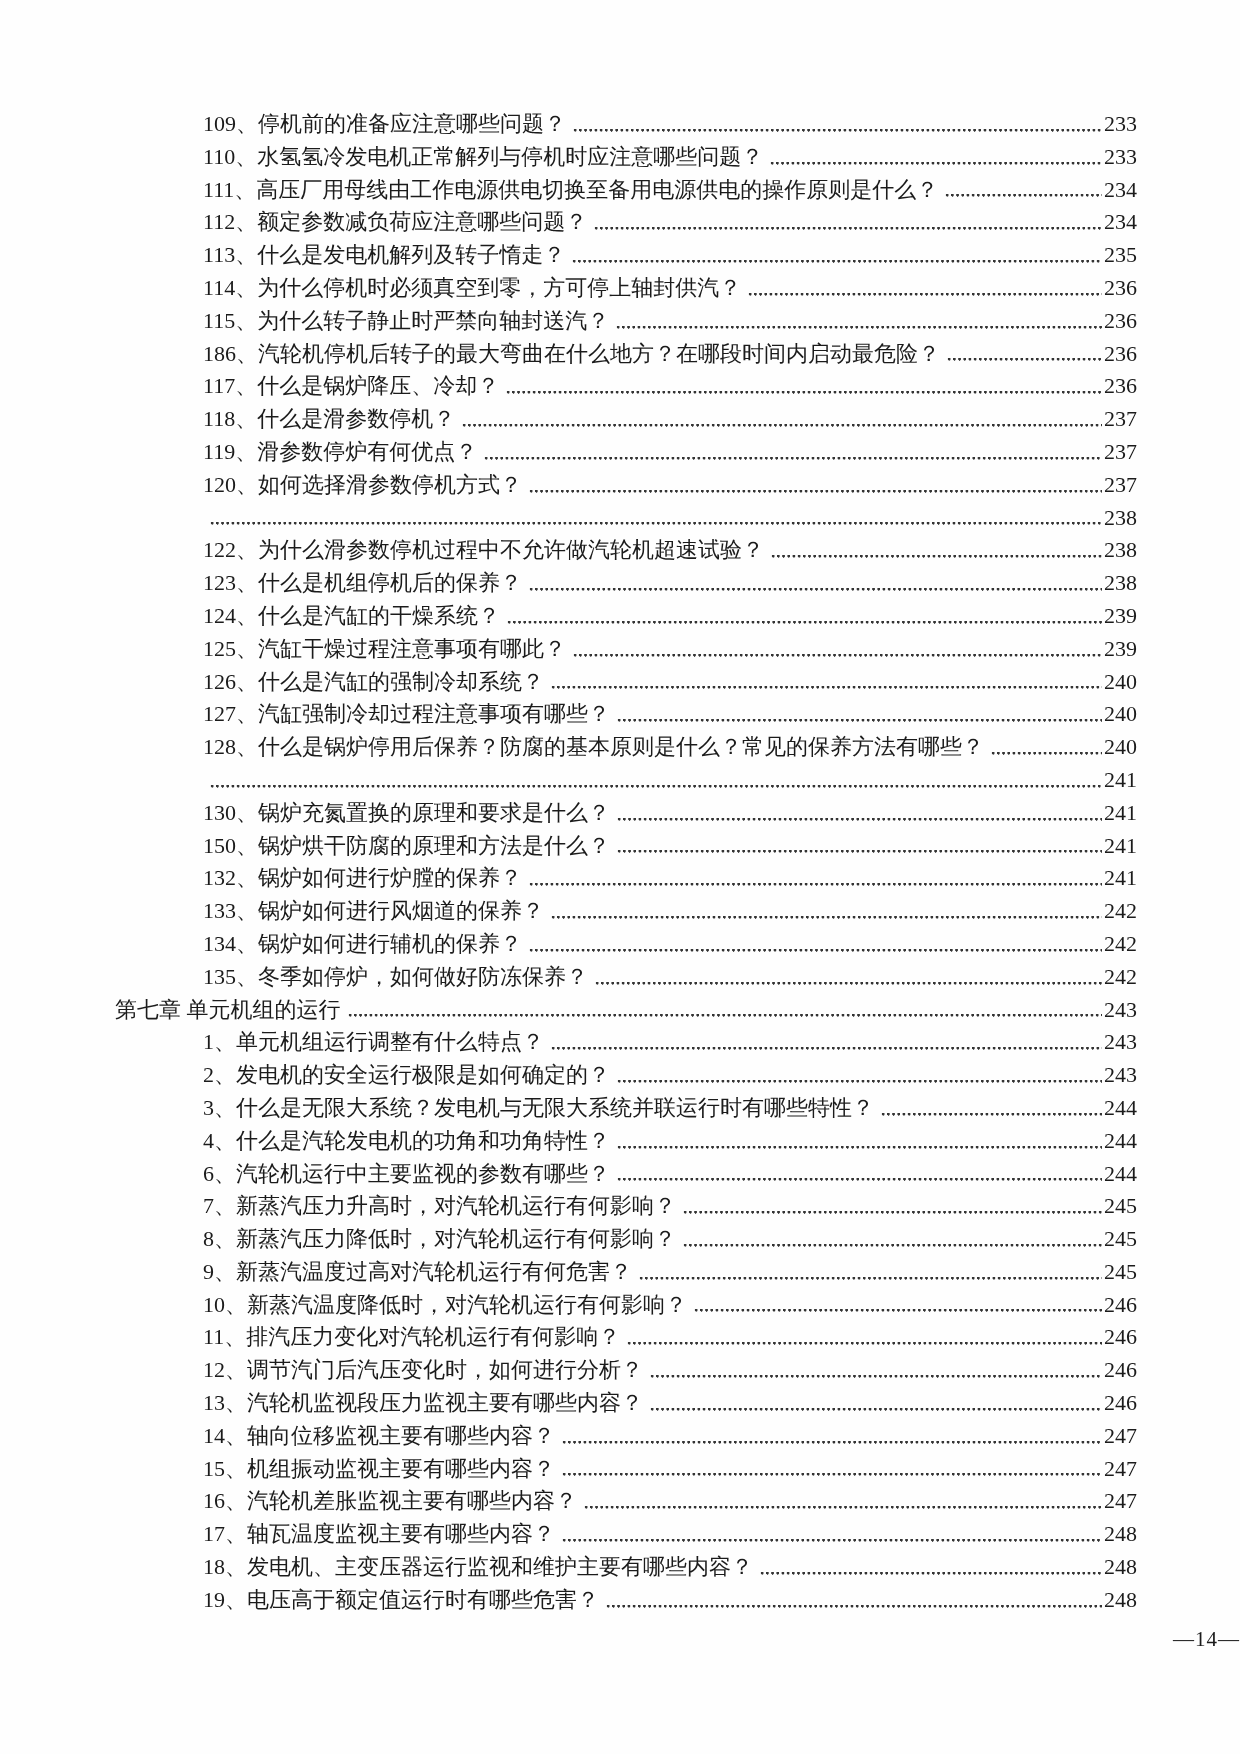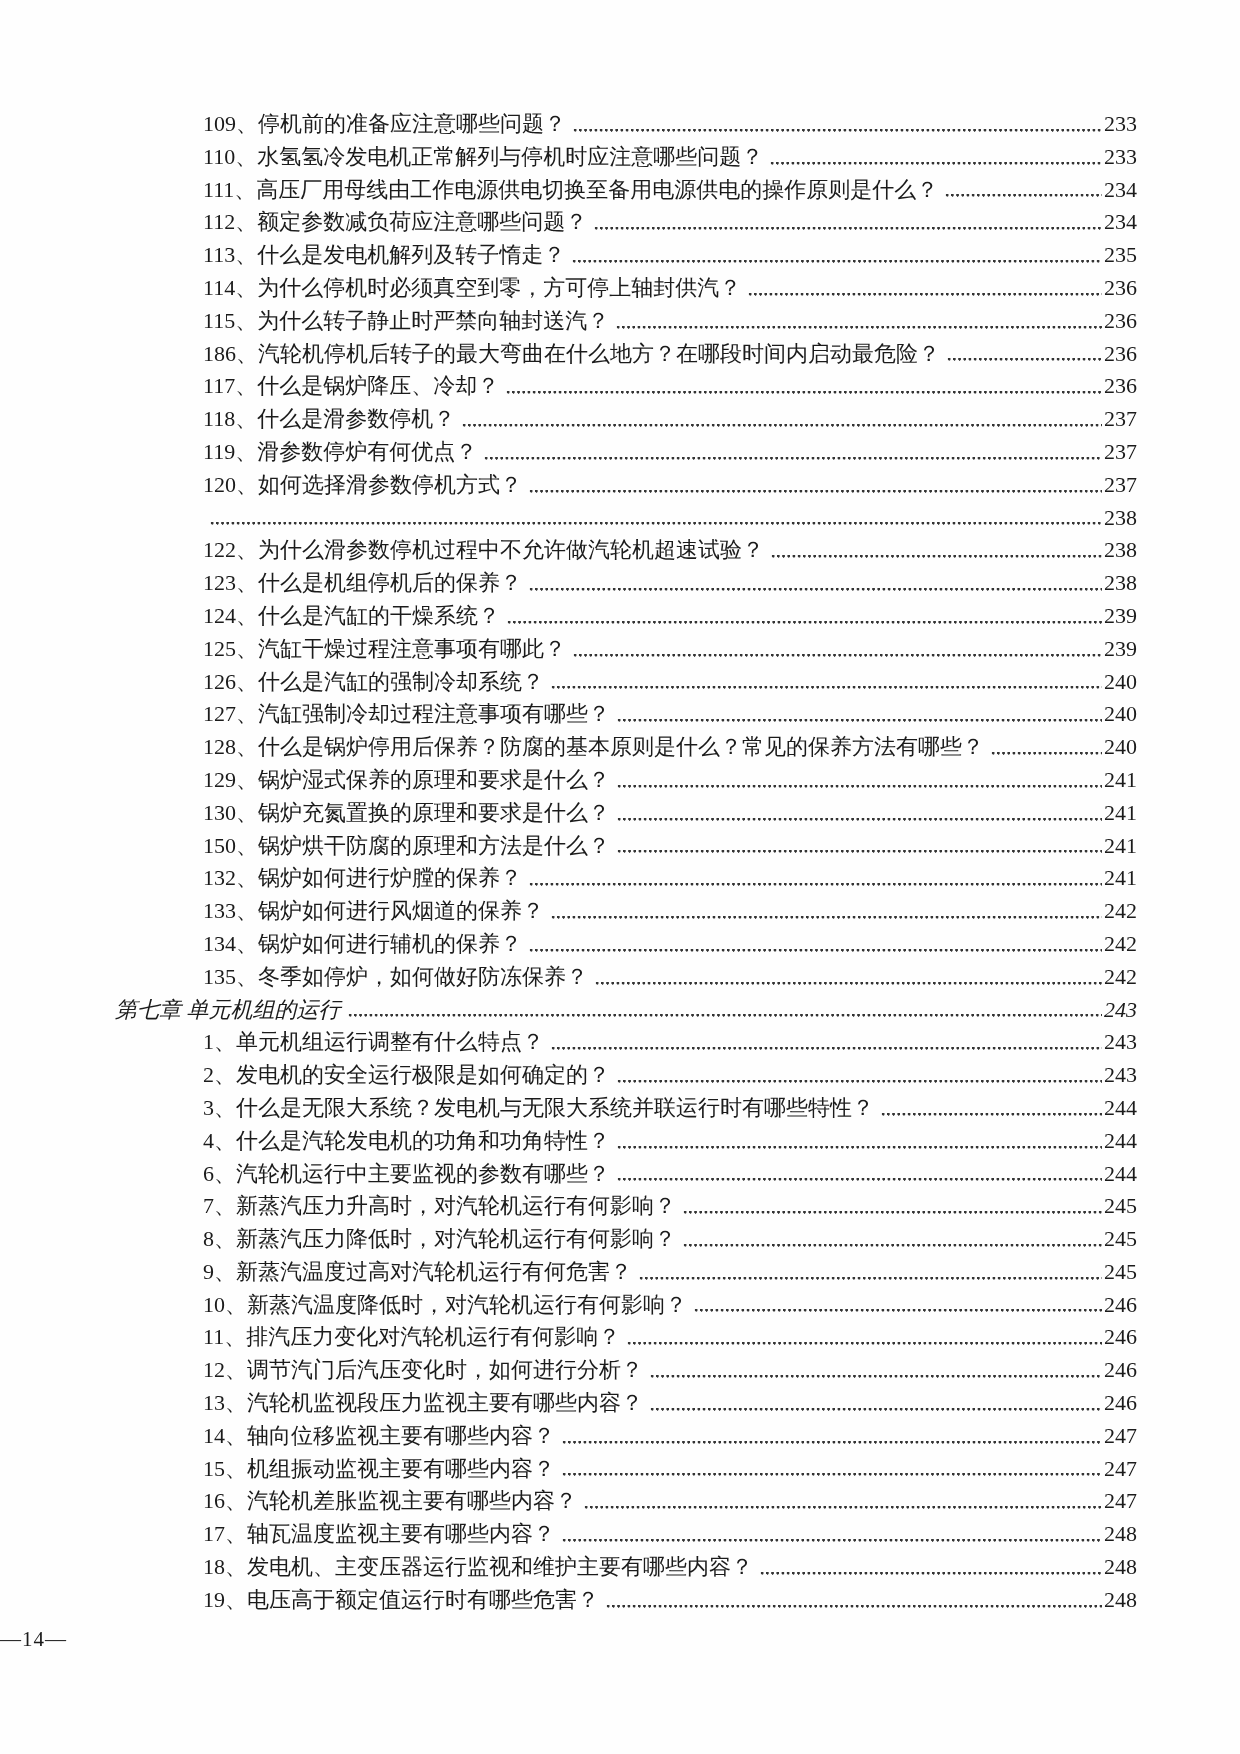--- a/index.html
+++ b/index.html
@@ -32,21 +32,20 @@
     height: 32.8px;
     line-height: 32.8px;
     font-size: 22px;
     white-space: nowrap;
   }
   .row.item {
     padding-left: 88px;
   }
   .row.chapter {
     padding-left: 0;
-    font-style: italic;
   }
   .label {
     flex: 0 0 auto;
   }
   .leader {
     flex: 1 1 auto;
     min-width: 18px;
     align-self: flex-end;
     height: 8px;
     margin: 0 1px 7px 7px;
@@ -58,21 +57,21 @@
   .pagenum {
     flex: 0 0 auto;
     margin-left: 1px;
     font-size: 22px;
   }
   .footer {
     position: absolute;
     top: 1627px;
     left: 0;
     width: 100%;
-    text-align: left;
+    text-align: right;
     font-size: 21px;
     letter-spacing: 1px;
   }
 </style>
 </head>
 <body>
 
 <div class="page">
   <div class="toc" id="toc">
       <div class="row item">
@@ -168,21 +167,20 @@
     <span class="label">127、汽缸强制冷却过程注意事项有哪些？</span>
     <span class="leader"></span>
     <span class="pagenum">240</span>
   </div>
       <div class="row item">
     <span class="label">128、什么是锅炉停用后保养？防腐的基本原则是什么？常见的保养方法有哪些？</span>
     <span class="leader"></span>
     <span class="pagenum">240</span>
   </div>
       <div class="row item">
-    <span class="label">129、锅炉湿式保养的原理和要求是什么？</span>
     <span class="leader"></span>
     <span class="pagenum">241</span>
   </div>
       <div class="row item">
     <span class="label">130、锅炉充氮置换的原理和要求是什么？</span>
     <span class="leader"></span>
     <span class="pagenum">241</span>
   </div>
       <div class="row item">
     <span class="label">150、锅炉烘干防腐的原理和方法是什么？</span>

